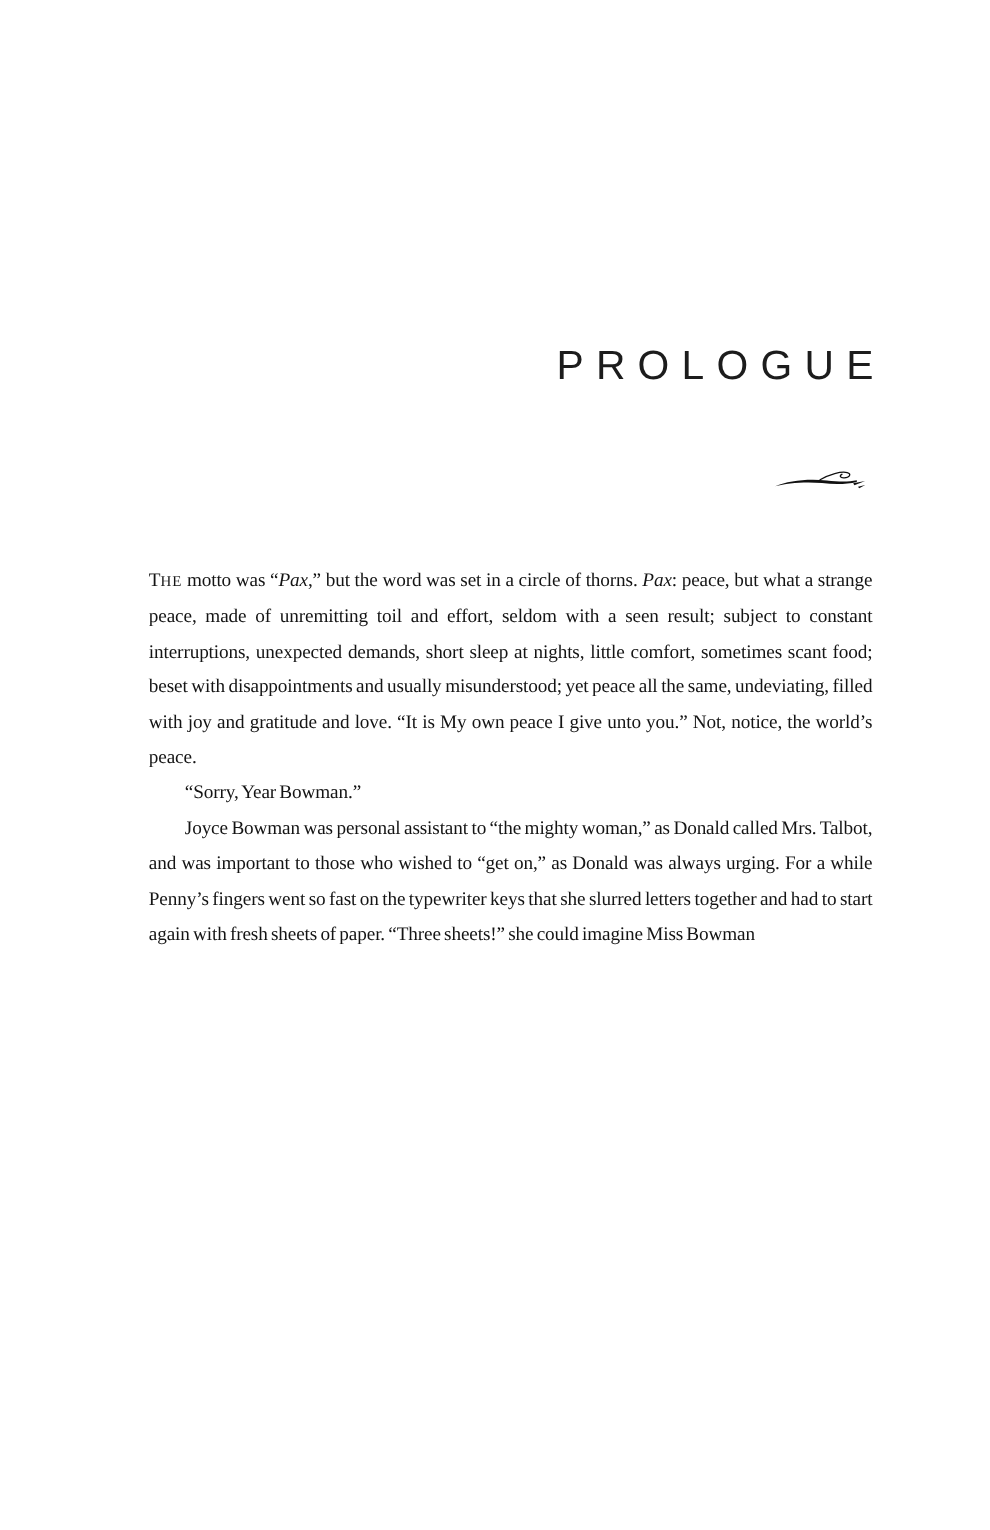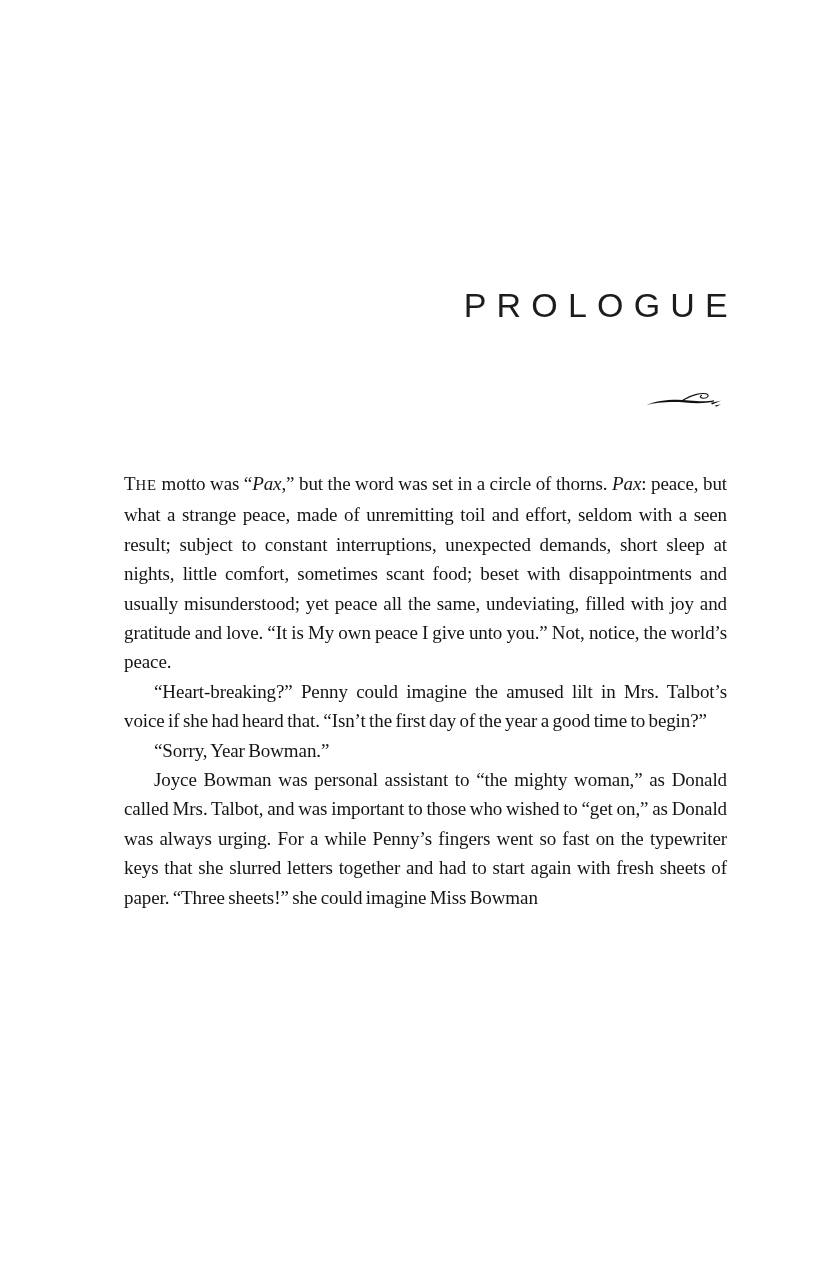--- a/index.html
+++ b/index.html
@@ -32,21 +32,21 @@
     left: 124px;
     width: 603px;
     text-align: right;
   }
   .ornament svg { margin-right: 4px; }
   .body-text {
     position: absolute;
     top: 469px;
     left: 124px;
     width: 603px;
-    font-size: 19px;
+    font-size: 16px;
     line-height: 29.4px;
     letter-spacing: -0.1px;
     word-spacing: -1.2px;
     text-align: justify;
   }
   .para { margin: 0; }
   .para.indent { text-indent: 30px; }
   .para.space-before { margin-top: 28px; }
   .sc { font-size: 0.78em; letter-spacing: 0.06em; }
   .i  { font-style: italic; }
@@ -69,18 +69,17 @@
                  C55,8.1 54.2,6.2 57,5.2" fill="none" stroke="#111111" stroke-width="1.1"></path>
 
         <path d="M66,12.8 L76,10.8 L67,14.4 Z" fill="#111111"></path>
         <path d="M70,15.6 L76,14.2 L71,16.8 Z" fill="#111111"></path>
       </svg>
     </span>
   </div>
 
   <div class="body-text">
       <p class="para"><span>T</span><span class="sc">HE</span><span> motto was “</span><span class="i">Pax</span><span>,” but the word was set in a circle of thorns. </span><span class="i">Pax</span><span>: peace, but what a strange peace, made of unremitting toil and effort, seldom with a seen result; subject to constant interruptions, unexpected demands, short sleep at nights, little comfort, sometimes scant food; beset with disappointments and usually misunderstood; yet peace all the same, undeviating, filled with joy and gratitude and love. “It is My own peace I give unto you.” Not, notice, the world’s peace.</span></p>
-      <p class="para indent"><span>“Heart-breaking?” Penny could imagine the amused lilt in Mrs. Talbot’s voice if she had heard that. “Isn’t the first day of the year a good time to begin?”</span></p>
       <p class="para indent"><span>“Sorry, Year Bowman.”</span></p>
       <p class="para indent"><span>Joyce Bowman was personal assistant to “the mighty woman,” as Donald called Mrs. Talbot, and was important to those who wished to “get on,” as Donald was always urging. For a while Penny’s fingers went so fast on the typewriter keys that she slurred letters together and had to start again with fresh sheets of paper. “Three sheets!” she could imagine Miss Bowman</span></p>
     </div>
 
 </div>
 
 </body></html>

